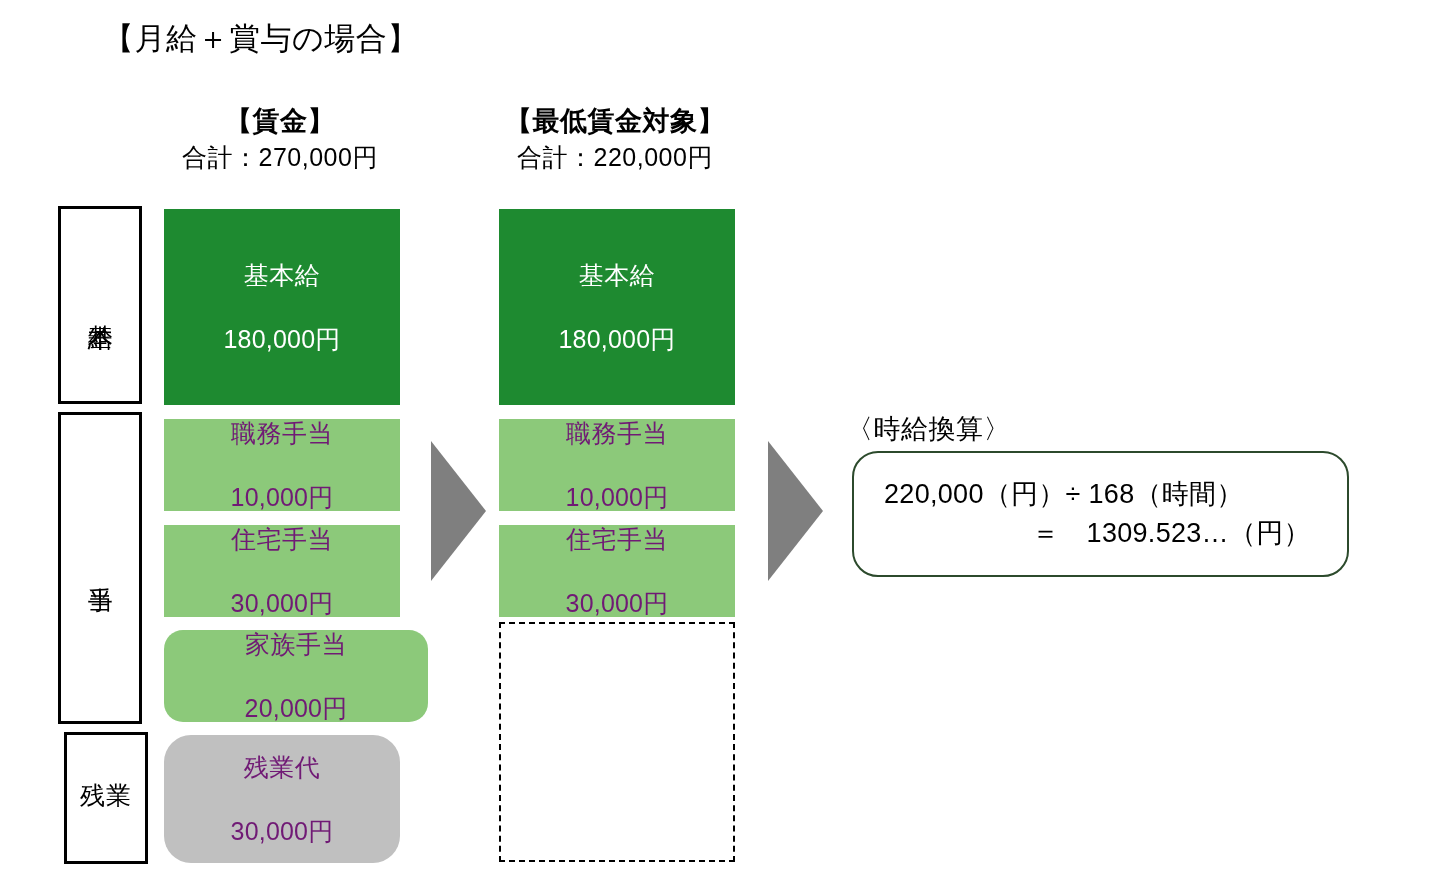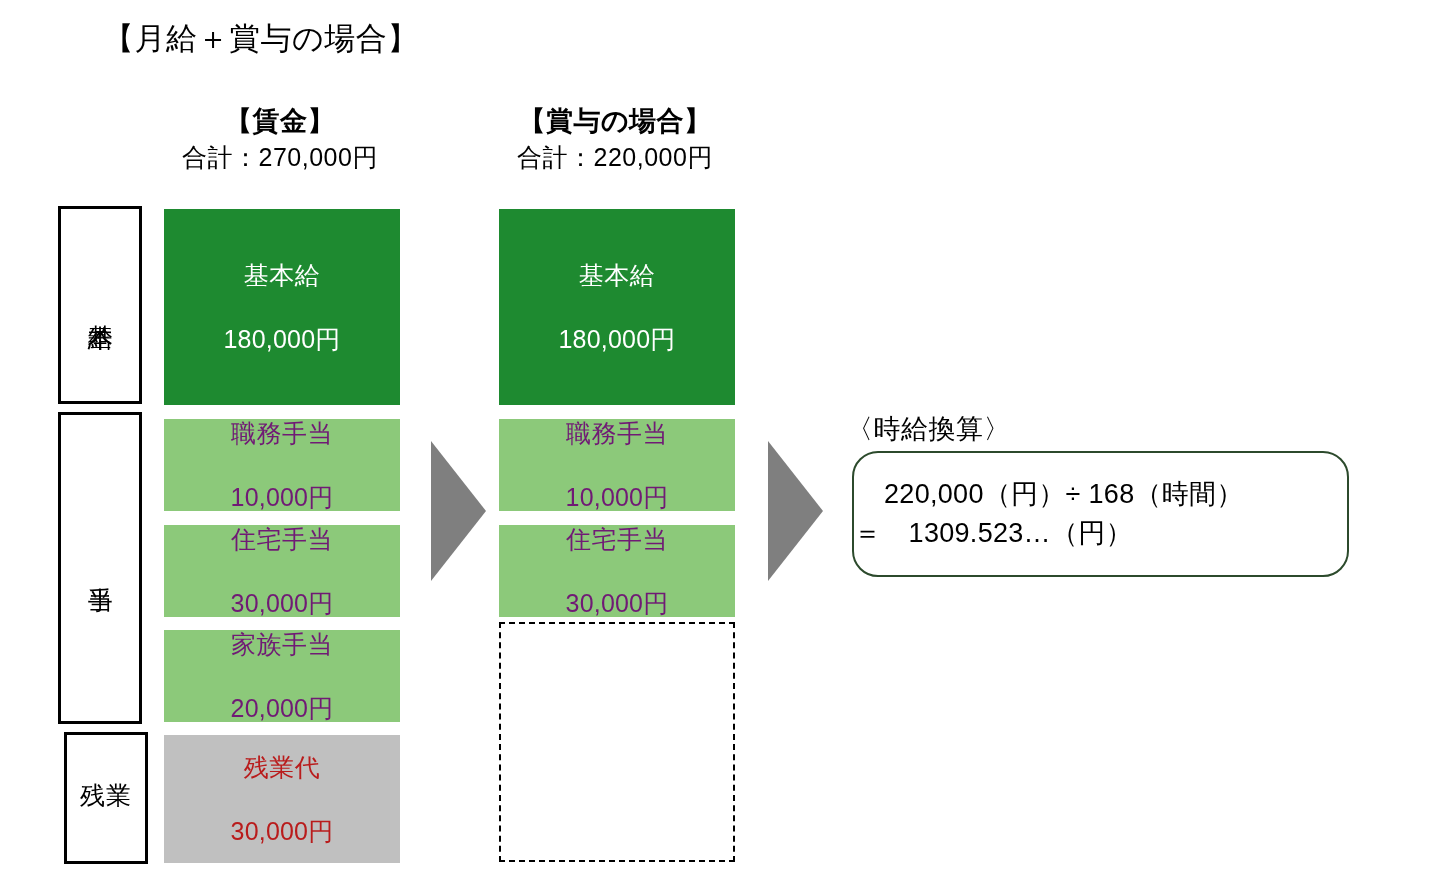--- a/index.html
+++ b/index.html
@@ -81,21 +81,21 @@
     flex-direction: column;
     align-items: center;
     justify-content: center;
     text-align: center;
     line-height: 1.3;
   }
   .block .b-name   { font-size: 25px; letter-spacing: 0.5px; }
   .block .b-amount { font-size: 25px; letter-spacing: 0.2px; margin-top: 32px; }
   .block.basic  { background: #1E8A30; color: #ffffff; }
   .block.allow  { background: #8CC97A; color: #701a75; }
-  .block.ot     { background: #C0C0C0; color: #b91c1c; }
+  .block.ot     { background: #C0C0C0; color: #701a75; border-radius: 27px; }
   .block.empty  {
     background: #ffffff;
     border: 2px dashed #000000;
   }
 
   
   .arrow { overflow: visible; }
 
   
   .hourly-title {
@@ -111,36 +111,36 @@
     flex-direction: column;
     justify-content: center;
   }
   .hourly-line {
     font-size: 27px;
     line-height: 1.45;
     letter-spacing: 0.3px;
     white-space: nowrap;
   }
   .hourly-line.l1 { padding-left: 30px; }
-  .hourly-line.l2 { }
+  .hourly-line.l2 { padding-left: 178px; }
 </style>
 </head>
 <body>
 
 <div id="canvas">
 
   <div class="abs slide-title">【月給＋賞与の場合】</div>
 
   <div class="abs col-header" style="left:155px; top:104px; width:250px;">
     <span class="bracket">【賃金】</span>
     <span class="total">合計：270,000円</span>
   </div>
 
   <div class="abs col-header" style="left:490px; top:104px; width:250px;">
-    <span class="bracket">【賞与の場合】</span>
+    <span class="bracket">【最低賃金対象】</span>
     <span class="total">合計：220,000円</span>
   </div>
 
   <div class="abs cat-box cat-basic" style="left:58px; top:206px; width:84px; height:198px;">
     <span class="cat-label-vertical">基本給</span>
   </div>
 
   <div class="abs cat-box cat-allow" style="left:58px; top:412px; width:84px; height:312px;">
     <span class="cat-label-vertical">手当</span>
   </div>
@@ -157,21 +157,21 @@
   <div class="abs block allow" style="left:164px; top:419px; width:236px; height:92px;">
     <span class="b-name">職務手当</span>
     <span class="b-amount">10,000円</span>
   </div>
 
   <div class="abs block allow" style="left:164px; top:525px; width:236px; height:92px;">
     <span class="b-name">住宅手当</span>
     <span class="b-amount">30,000円</span>
   </div>
 
-  <div class="abs block allow" style="left:164px; top:630px; width:236px; height:92px;">
+  <div class="abs block allow" style="left:164px; top:630px; width:264px; height:92px;border-radius:19px;">
     <span class="b-name">家族手当</span>
     <span class="b-amount">20,000円</span>
   </div>
 
   <div class="abs block ot" style="left:164px; top:735px; width:236px; height:128px;">
     <span class="b-name">残業代</span>
     <span class="b-amount">30,000円</span>
   </div>
 
   <svg class="abs arrow" style="left:431px; top:441px; width:55px; height:140px;" viewBox="0 0 55 140">

